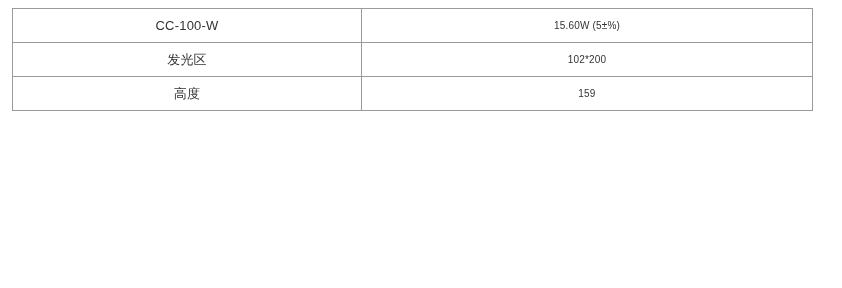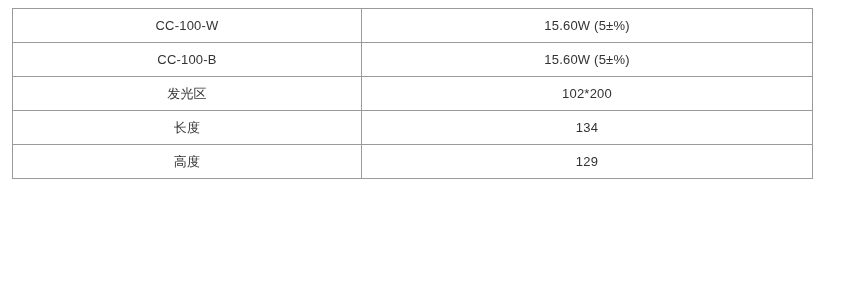--- a/index.html
+++ b/index.html
@@ -50,21 +50,21 @@
     white-space: nowrap;
     overflow: hidden;
   }
 
   table.spec-table td.cell-label {
     font-size: 13px;
     letter-spacing: 0.2px;
   }
 
   table.spec-table td.cell-value {
-    font-size: 13px;
+    font-size: 10px;
     letter-spacing: 0.2px;
   }
 </style>
 </head>
 <body>
 
 <div class="page">
 
   <div class="spec-table-wrap">
     <table class="spec-table">
@@ -72,40 +72,32 @@
         <col class="col-label">
         <col class="col-value">
       </colgroup>
       <tbody>
 
         <tr>
           <td class="cell-label">CC-100-W</td>
           <td class="cell-value">15.60W (5±%)</td>
         </tr>
 
-        <tr>
-          <td class="cell-label">CC-100-B</td>
-          <td class="cell-value">15.60W (5±%)</td>
-        </tr>
 
 
 
         <tr>
           <td class="cell-label">发光区</td>
           <td class="cell-value">102*200</td>
         </tr>
 
-        <tr>
-          <td class="cell-label">长度</td>
-          <td class="cell-value">134</td>
-        </tr>
 
 
         <tr>
           <td class="cell-label">高度</td>
-          <td class="cell-value">129</td>
+          <td class="cell-value">159</td>
         </tr>
 
       </tbody>
     </table>
   </div>
 
 </div>
 
 </body></html>

